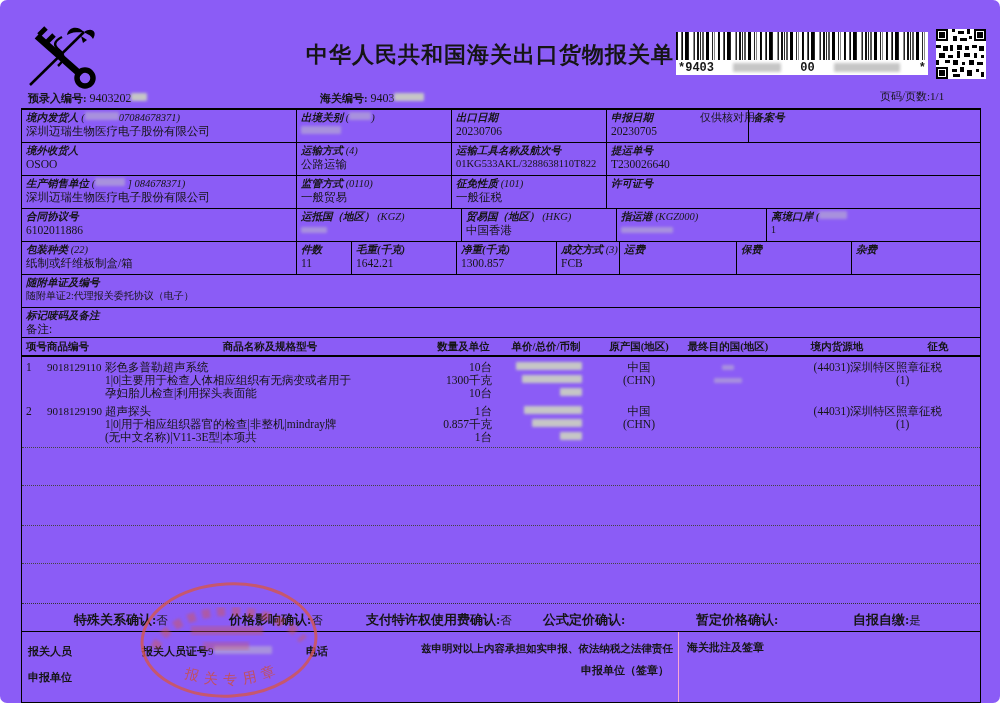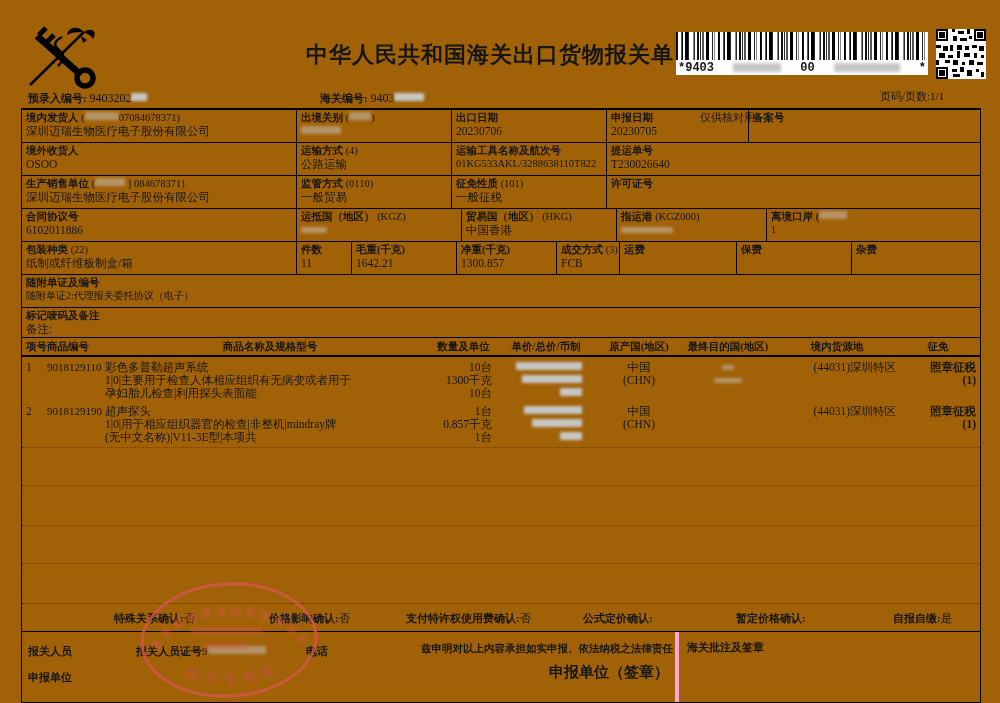--- a/index.html
+++ b/index.html
@@ -1,17 +1,17 @@
 <!DOCTYPE html>
 <html><head>
 <meta charset="utf-8">
 <style>
   html,body{margin:0;padding:0;background:#fff;}
-  .sheet{position:relative;width:1000px;height:703px;background:#a16207;overflow:hidden;
-         font-family:"Liberation Serif","DejaVu Serif",serif;color:#151515;}
+  .sheet{position:relative;width:1000px;height:703px;background:#8b5cf6;overflow:hidden;
+         font-family:"Liberation Serif","DejaVu Serif",serif;color:#151515;border-radius:7px;}
   
   .title{position:absolute;left:250px;top:40px;width:480px;text-align:center;
          font-size:22px;font-weight:bold;letter-spacing:1px;}
   .emblem{position:absolute;left:24px;top:26px;}
   .barcode{position:absolute;left:676px;top:32px;width:252px;height:40px;
     background:
       repeating-linear-gradient(90deg, rgba(0,0,0,.85) 0 1px, transparent 1px 6px),
       repeating-linear-gradient(90deg, #111 0 2px, #fff 2px 5px, #555 5px 7px, #fff 7px 9px, #000 9px 12px, #fff 12px 17px, #888 17px 18px, #fff 18px 21px);}
   .barcode-label{position:absolute;left:0;right:0;bottom:-3px;height:15px;background:#fff;
     display:flex;align-items:center;justify-content:space-between;padding:0 2px;
@@ -23,54 +23,54 @@
        border-radius:1px;vertical-align:1px;}
   .rdt.light{opacity:.5;}
   
   .tbl{position:absolute;left:21px;top:108px;width:958px;
        border:1px solid #000;border-top:2px solid #000;border-bottom:2px solid #000;
        box-sizing:content-box;}
   .r{display:flex;width:958px;}
   .c{box-sizing:border-box;border-right:1px solid #000;border-bottom:1px solid #000;
      padding:1px 4px;overflow:hidden;}
   .c:last-child{border-right:none;}
-  .lbl{font-weight:bold;font-size:10.5px;line-height:13px;white-space:nowrap;}
+  .lbl{font-weight:bold;font-size:10.5px;line-height:13px;white-space:nowrap;font-style:italic;}
   .lbl .code{font-weight:normal;font-size:10.5px;}
   .val{font-size:11.5px;line-height:14px;white-space:nowrap;}
   
   .ghead{display:grid;grid-template-columns:25px 58px 330px 57px 108px 78px 100px 118px 84px;
          border-bottom:2px solid #000;height:17px;align-items:center;}
   .ghead span{font-weight:bold;font-size:10.5px;text-align:center;white-space:nowrap;}
   .ghead span:nth-child(1){text-align:left;padding-left:4px;}
   .ghead span:nth-child(2){text-align:left;}
   .gbody{position:relative;height:242px;border-bottom:1px dotted #333;}
   .gline{display:grid;grid-template-columns:25px 58px 330px 57px 108px 78px 100px 118px 84px;
          font-size:11.5px;line-height:13px;}
   .gline span{white-space:nowrap;overflow:visible;}
   .gline .qty{text-align:right;}
   .gline .price{text-align:right;padding-right:18px;}
   .gline .origin{text-align:center;}
   .gline .src{text-align:right;}
-  .gline .ex{text-align:right;padding-right:4px;font-weight:bold;}
+  .gline .ex{text-align:left;padding-right:4px;}
   .gitem{margin-top:4px;}
   .dotline{position:absolute;left:0;right:0;border-top:1px dotted #444;}
   
   .confrow{position:relative;height:27px;border-bottom:1px solid #000;font-size:11.5px;}
   .conf{position:absolute;top:7px;white-space:nowrap;}
-  .conf b{font-size:11px;margin-left:40px;}
+  .conf b{font-size:13px;}
   
   .footer{display:flex;height:70px;}
   .fcell{position:relative;box-sizing:border-box;}
-  .fcell.left{width:657px;border-right:4px solid #f9a8d4;}
+  .fcell.left{width:657px;border-right:1px solid #f9a8d4;}
   .fcell.right{width:301px;}
   .fitem{position:absolute;font-weight:bold;font-size:11px;white-space:nowrap;}
   .statement{position:absolute;left:399px;top:10px;width:252px;font-weight:bold;
              font-size:10.5px;line-height:13px;white-space:nowrap;}
   .sign{position:absolute;left:399px;top:31px;width:248px;text-align:right;
-        font-weight:bold;font-size:15px;}
+        font-weight:bold;font-size:11px;}
   .stamp{position:absolute;left:133px;top:576px;pointer-events:none;z-index:5;}
 </style>
 </head>
 <body>
 
 <div class="sheet">
 
   <svg class="emblem" width="84" height="64" viewBox="0 0 84 64">
     <g stroke="#000" fill="none">
       <line x1="13" y1="10" x2="57" y2="49" stroke-width="7"></line>
@@ -383,21 +383,21 @@
       <span class="conf" style="left:207px"><b>价格影响确认:</b><span>否</span></span>
       <span class="conf" style="left:344px"><b>支付特许权使用费确认:</b><span>否</span></span>
       <span class="conf" style="left:521px"><b>公式定价确认:</b><span></span></span>
       <span class="conf" style="left:674px"><b>暂定价格确认:</b><span></span></span>
       <span class="conf" style="left:831px"><b>自报自缴:</b><span>是</span></span>
     </div>
 
     <div class="footer">
       <div class="fcell left">
         <span class="fitem" style="left:6px;top:12px">报关人员</span>
-        <span class="fitem" style="left:114px;top:12px"><span>报关人员证号</span><span style="font-weight:normal">9</span><span class="rdt light" style="width:58px"></span></span>
+        <span class="fitem" style="left:120px;top:12px"><span>报关人员证号</span><span style="font-weight:normal">9</span><span class="rdt light" style="width:58px"></span></span>
         <span class="fitem" style="left:284px;top:12px">电话</span>
         <span class="statement">兹申明对以上内容承担如实申报、依法纳税之法律责任</span>
         <span class="sign">申报单位（签章）</span>
         <span class="fitem" style="left:6px;top:38px">申报单位</span>
       </div>
       <div class="fcell right">
         <span class="fitem" style="left:8px;top:8px">海关批注及签章</span>
       </div>
     </div>
   </div>

